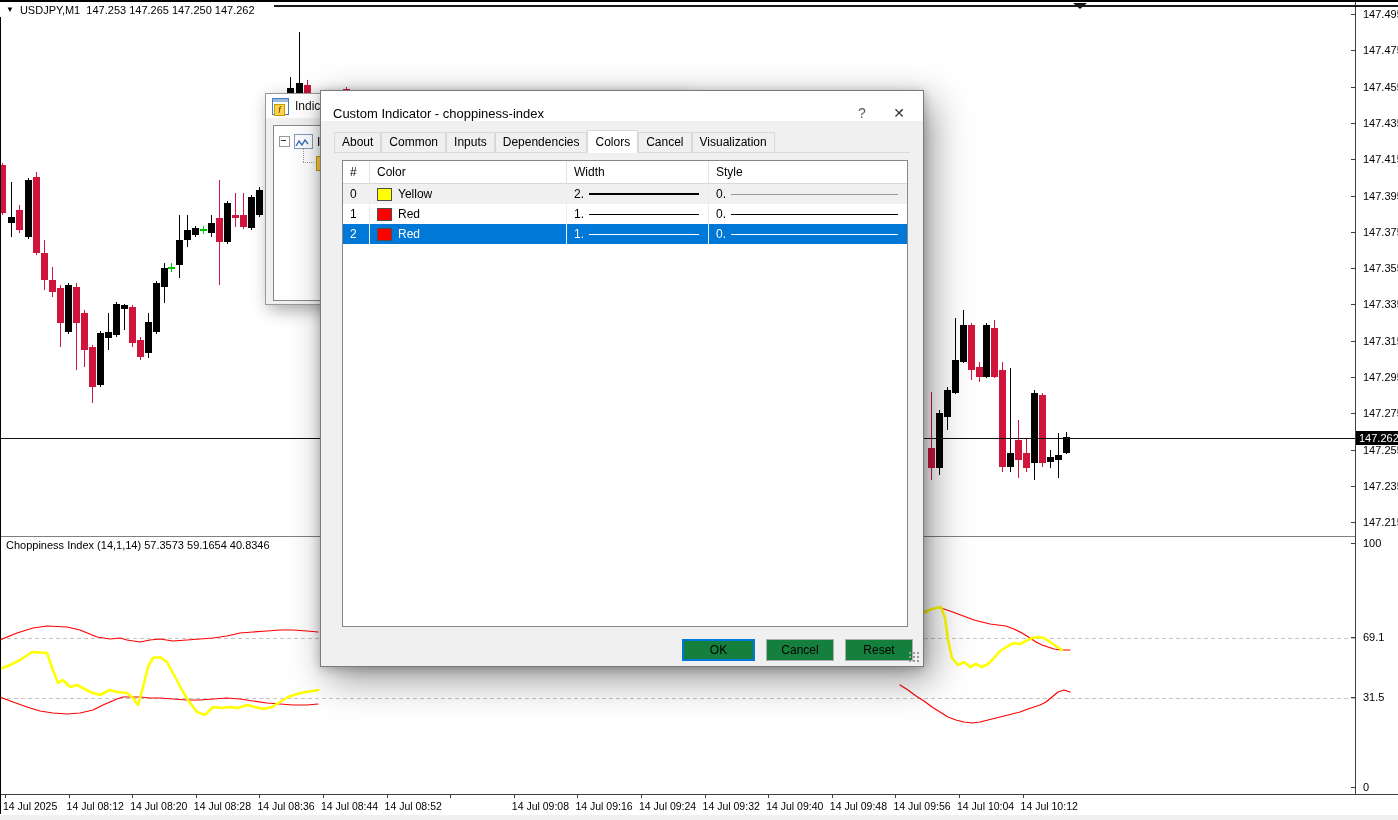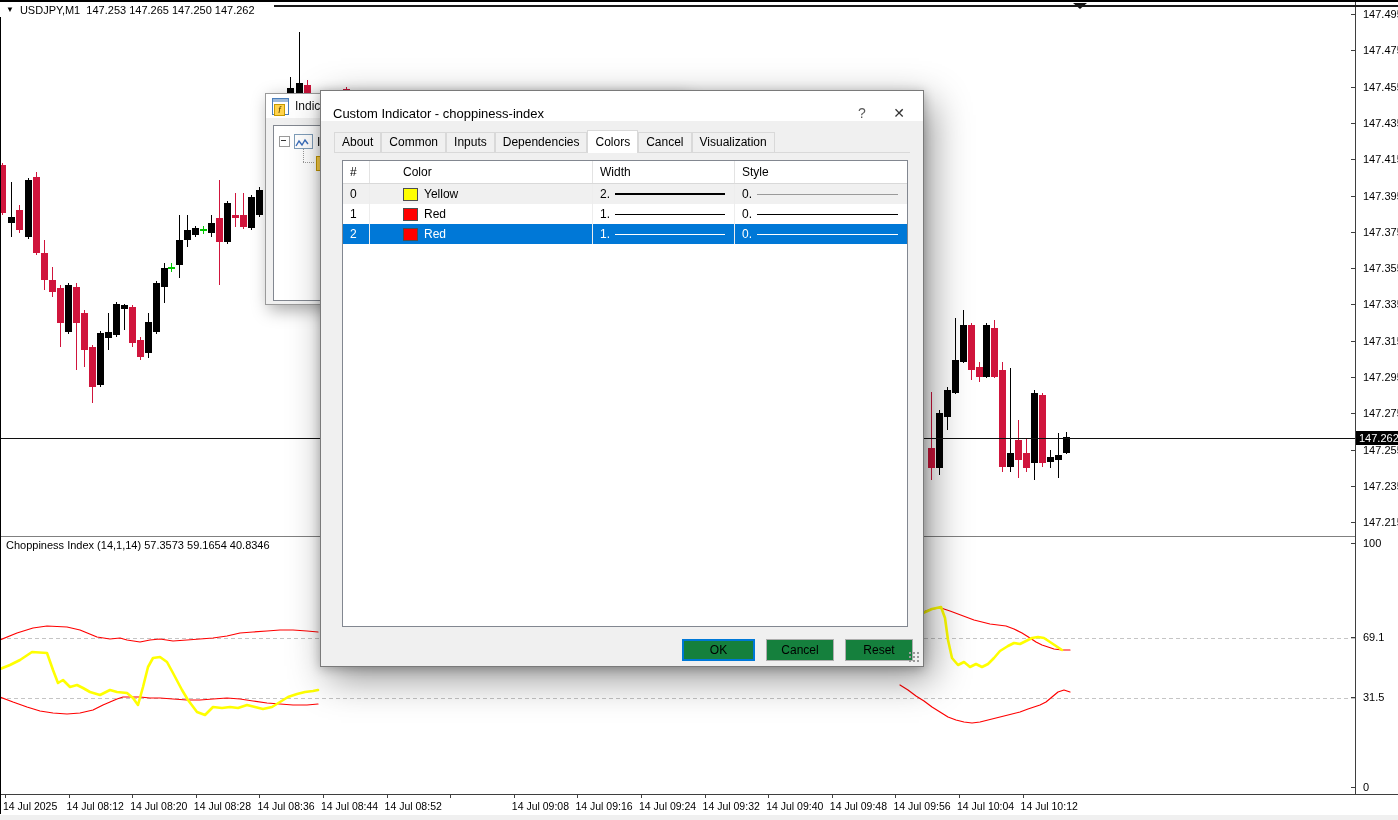--- a/index.html
+++ b/index.html
@@ -59,21 +59,21 @@
   .tabs{position:absolute;left:13px;top:39px;right:13px;height:22px;display:flex;align-items:flex-end;
         border-bottom:1px solid #d9d9d9;}
   .tab{font-size:12px;padding:2px 7px 3px;border:1px solid #d9d9d9;border-bottom:none;background:#f0f0f0;
        white-space:nowrap;}
   .tab.active{background:#fff;padding-top:4px;margin-bottom:-1px;padding-bottom:4px;position:relative;z-index:1;}
   .listbox{position:absolute;left:21px;top:69px;width:566px;height:467px;background:#fff;
            border:1px solid #828790;font-size:12px;box-sizing:border-box;overflow:hidden;}
   .thead{display:flex;height:23px;border-bottom:1px solid #d9d9d9;box-sizing:border-box;}
   .th{display:flex;align-items:center;padding-left:7px;box-sizing:border-box;border-right:1px solid #e3e3e3;}
   .c0{width:27px;flex:none;}
-  .c1{width:197px;flex:none;margin-left:26px;}
+  .c1{width:197px;flex:none;}
   .c2{width:142px;flex:none;}
   .c3{flex:1;border-right:none;}
   .trow{display:flex;height:20px;}
   .td{display:flex;align-items:center;padding-left:7px;box-sizing:border-box;border-right:1px solid #ededed;}
   .trow .c3{border-right:none;}
   .trow.shaded{background:#f0f0f0;}
   .trow.selected{background:#0078d7;color:#fff;}
   .swatch{width:13px;height:11px;border:1px solid #4d4d4d;margin-right:6px;flex:none;}
   .cell-line{flex:1;margin:0 9px 0 5px;background:#000;height:1px;}
   .shaded .sline{background:#9a9a9a;}

